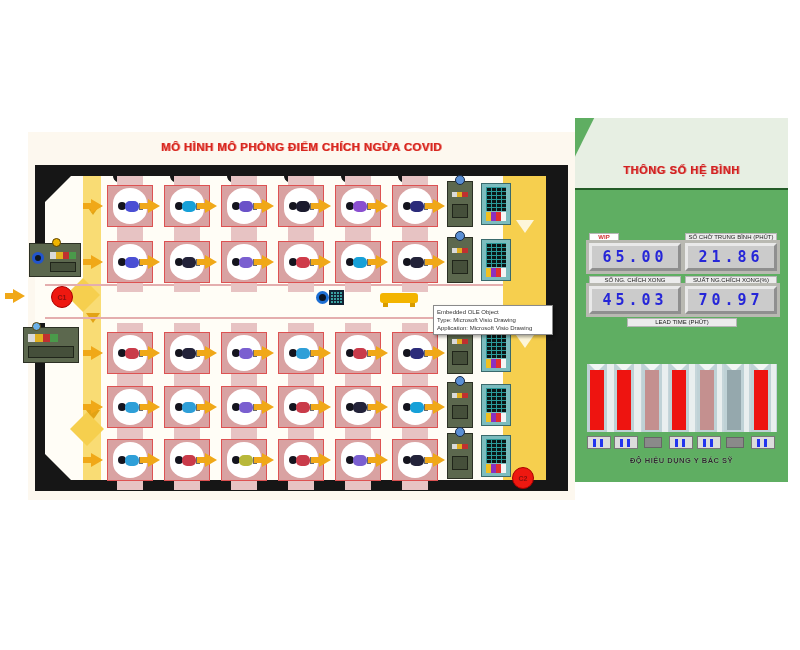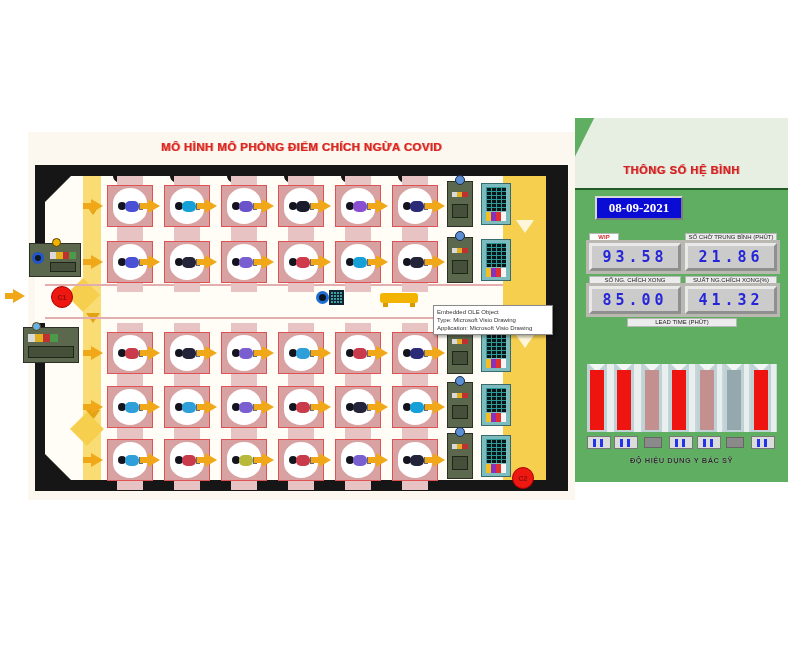--- a/index.html
+++ b/index.html
@@ -551,37 +551,36 @@
       <div>Type: Microsoft Visio Drawing</div>
       <div>Application: Microsoft Visio Drawing</div>
     </div>
   </div>
 
   <div class="panel">
     <div class="panel-head"></div>
     <div class="panel-title">THÔNG SỐ HỆ BÌNH</div>
     <div class="panel-div"></div>
 
-    <div class="bluebox datebox">08-09-2021</div>
 
     <div class="gauge g1">
       <div class="glabel red">WIP</div>
-      <div class="lcd">93.58</div>
+      <div class="lcd">65.00</div>
     </div>
     <div class="gauge g2">
       <div class="glabel">SỐ CHỜ TRUNG BÌNH (PHÚT)</div>
       <div class="lcd">21.86</div>
     </div>
     <div class="gauge g3">
       <div class="glabel">SỐ NG. CHÍCH XONG</div>
-      <div class="lcd">85.00</div>
+      <div class="lcd">45.03</div>
     </div>
     <div class="gauge g4">
       <div class="glabel">SUẤT NG.CHÍCH XONG(%)</div>
-      <div class="lcd">41.32</div>
+      <div class="lcd">70.97</div>
     </div>
     <div class="gauge g5">
       <div class="glabel">LEAD TIME (PHÚT)</div>
     </div>
 
     <div class="bars">
         <div class="barcol" style="left: 0px;">
           <div class="barfill" style="height: 60px; background: rgb(238, 20, 16);"></div>
         </div>
         <div class="barcol" style="left: 27.4px;">

